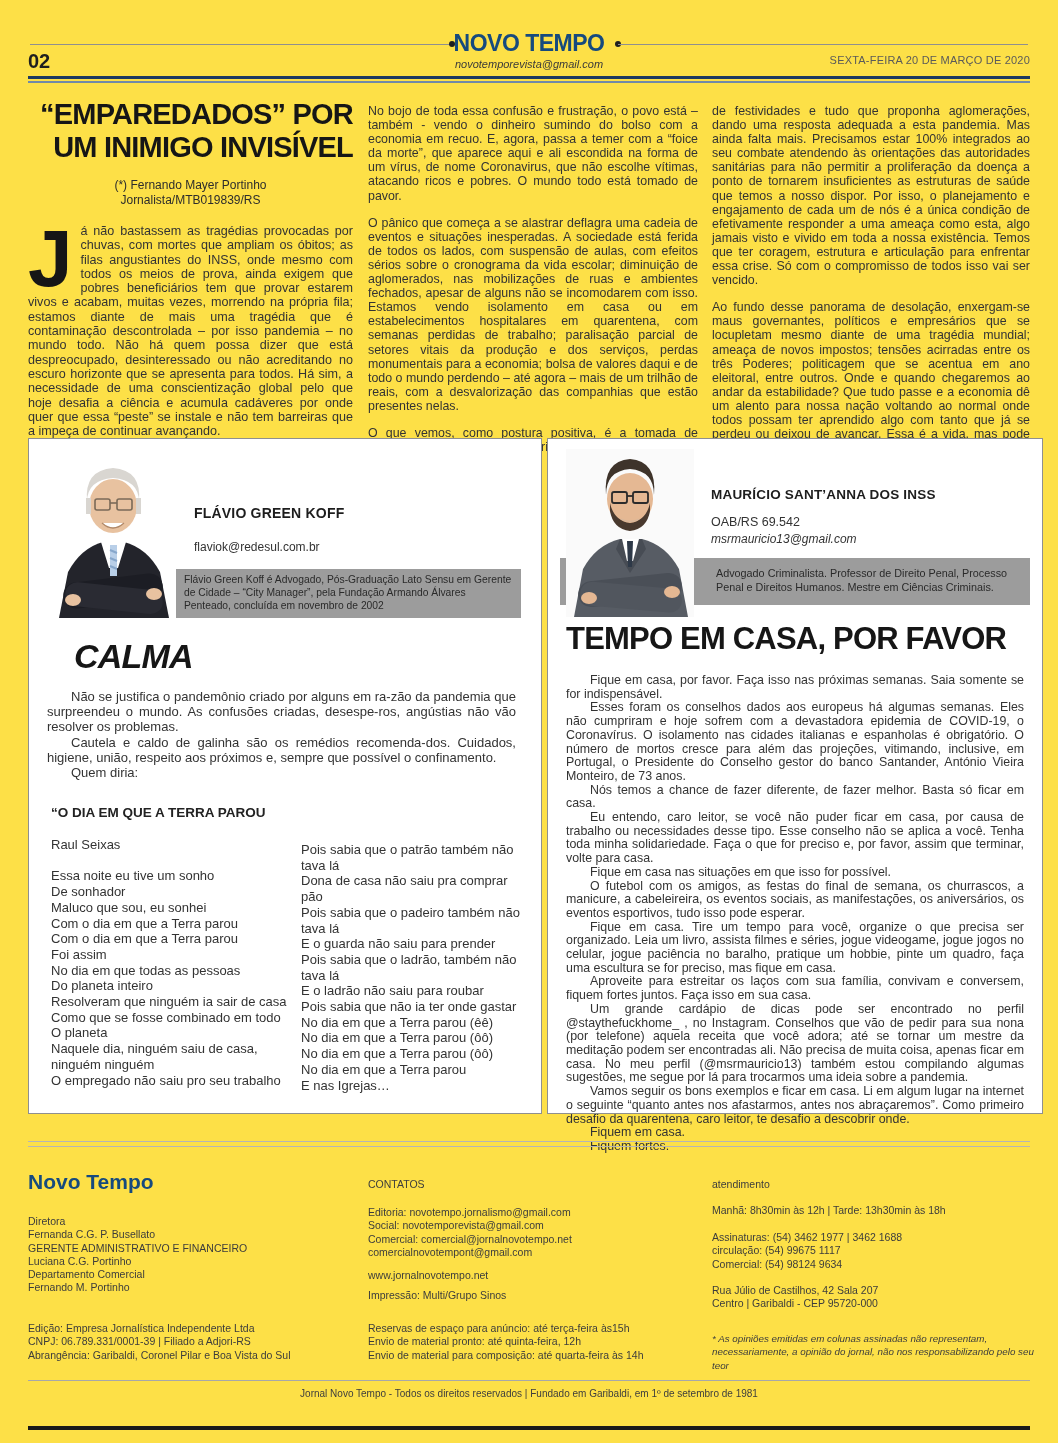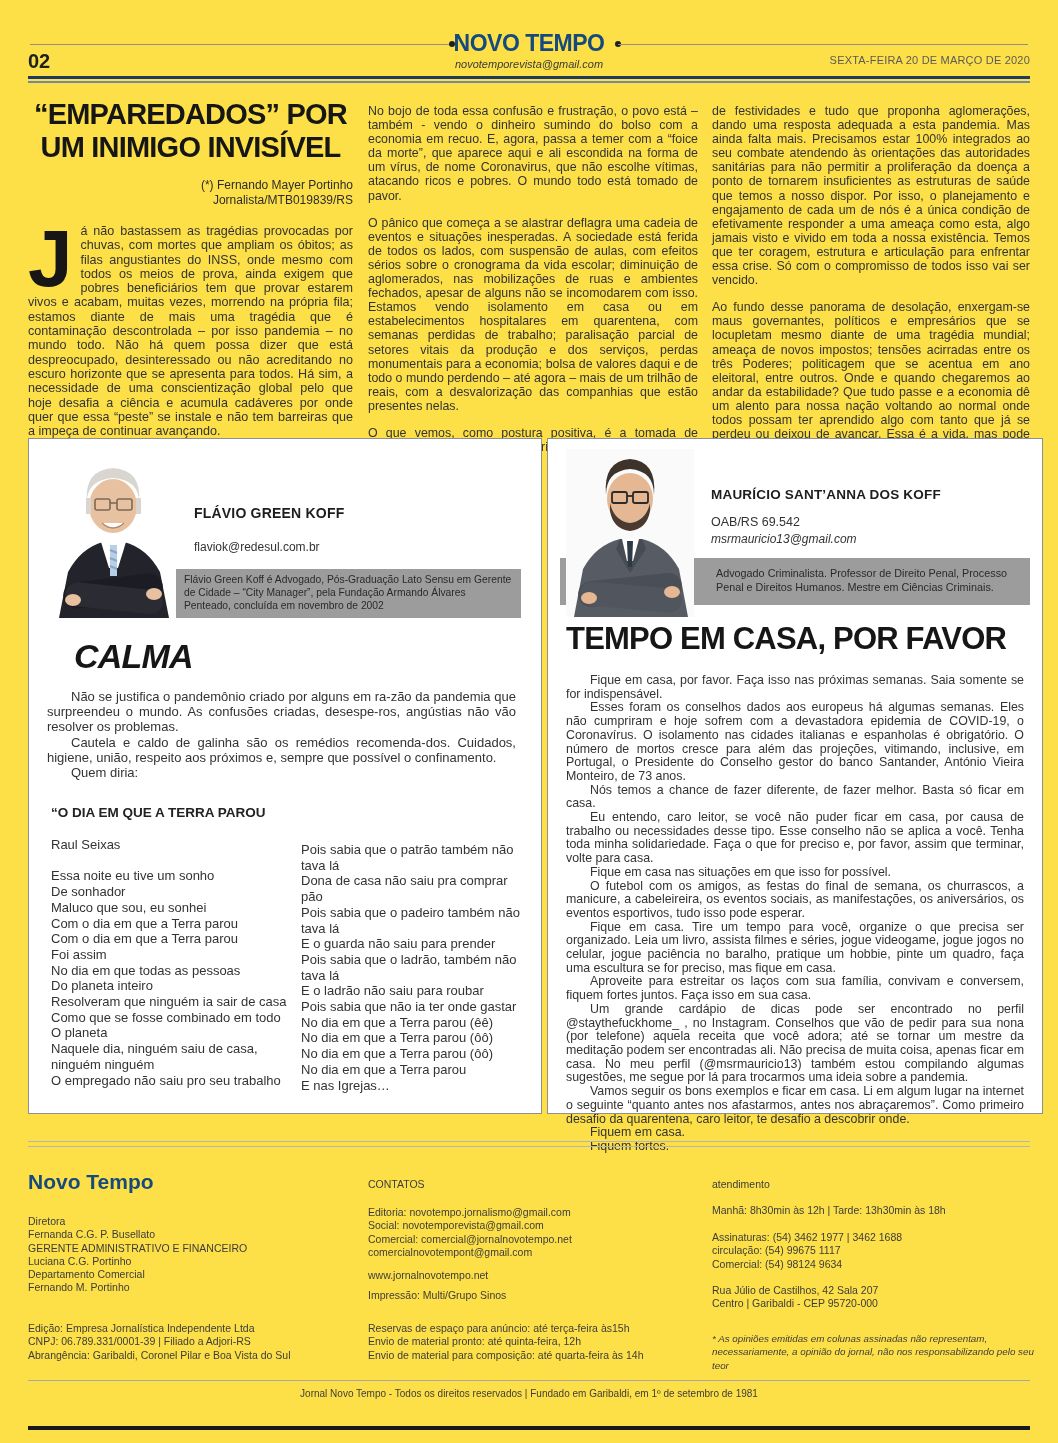--- a/index.html
+++ b/index.html
@@ -20,22 +20,22 @@
   .issue-date{position:absolute;right:28px;top:54px;font-size:11px;color:#5a5a5a;letter-spacing:0.2px;}
   .head-rule-navy{position:absolute;left:28px;right:28px;top:76px;height:3px;background:#1e3a5f;}
   .head-rule-steel{position:absolute;left:28px;right:28px;top:81px;height:2px;background:#7189a8;}
 
   
   .lead-col{position:absolute;text-align:justify;font-size:12.4px;line-height:14.1px;color:#333;}
   .col1{left:28px;top:98px;width:325px;}
   .col2{left:368px;top:104px;width:330px;}
   .col3{left:712px;top:104px;width:318px;}
   .lead-title{font-size:29px;line-height:33px;font-weight:700;color:#161616;letter-spacing:-0.8px;
-              white-space:pre-line;text-align:center;}
-  .lead-byline{margin-top:14px;font-size:12px;line-height:15px;color:#2c2c2c;white-space:pre-line;text-align:right;}
+              white-space:pre-line;text-align:right;}
+  .lead-byline{margin-top:14px;font-size:12px;line-height:15px;color:#2c2c2c;white-space:pre-line;text-align:center;}
   .lead-body{margin-top:16px;font-size:12.6px;line-height:14.3px;}
   .dropcap{float:left;font-size:80px;line-height:62px;font-weight:700;color:#161616;margin:4px 8px 0 0;}
   .lead-col p{margin:0 0 13px 0;}
 
   
   .box{position:absolute;top:438px;height:674px;border:1px solid #8f8f8f;background:#fff;}
   .box-left{left:28px;width:506px;padding-left:6px;}
   .box-right{left:547px;width:494px;}
 
   .photo{position:absolute;z-index:3;}
@@ -208,21 +208,21 @@
       <ellipse cx="23" cy="149" rx="8" ry="6" fill="#e5b893"></ellipse>
       <ellipse cx="106" cy="143" rx="8" ry="6" fill="#e5b893"></ellipse>
       <ellipse cx="64" cy="50" rx="23" ry="26" fill="#e5b893"></ellipse>
       <path d="M40,46 Q37,12 64,10 Q91,12 88,46 Q88,22 64,20 Q40,22 40,46" fill="#3e332a"></path>
       <path d="M44,54 L44,62 Q47,80 64,82 Q81,80 84,62 L84,54 Q80,72 64,74 Q48,72 44,54" fill="#49392e"></path>
       <path d="M55,70 Q64,75 73,70" fill="none" stroke="#d8b79b" stroke-width="1.4"></path>
       <rect x="46" y="43" width="15" height="11" rx="2" fill="none" stroke="#2b2b2b" stroke-width="1.8"></rect>
       <rect x="67" y="43" width="15" height="11" rx="2" fill="none" stroke="#2b2b2b" stroke-width="1.8"></rect>
       <line x1="61" y1="47" x2="67" y2="47" stroke="#2b2b2b" stroke-width="1.8"></line>
     </svg>
-    <div class="p-name right">MAURÍCIO SANT’ANNA DOS KOFF</div>
+    <div class="p-name right">MAURÍCIO SANT’ANNA DOS INSS</div>
     <div class="p-oab">OAB/RS 69.542</div>
     <div class="p-mail right">msrmauricio13@gmail.com</div>
     <div class="band band-r">Advogado Criminalista. Professor de Direito Penal, Processo Penal e Direitos Humanos. Mestre em Ciências Criminais.</div>
 
     <div class="sec-title fique-title">TEMPO EM CASA, POR FAVOR</div>
     <div class="fique-body">
       <p>Fique em casa, por favor. Faça isso nas próximas semanas. Saia somente se for indispensável.</p>
       <p>Esses foram os conselhos dados aos europeus há algumas semanas. Eles não cumpriram e hoje sofrem com a devastadora epidemia de COVID-19, o Coronavírus. O isolamento nas cidades italianas e espanholas é obrigatório. O número de mortos cresce para além das projeções, vitimando, inclusive, em Portugal, o Presidente do Conselho gestor do banco Santander, António Vieira Monteiro, de 73 anos.</p>
       <p>Nós temos a chance de fazer diferente, de fazer melhor. Basta só ficar em casa.</p>
       <p>Eu entendo, caro leitor, se você não puder ficar em casa, por causa de trabalho ou necessidades desse tipo. Esse conselho não se aplica a você. Tenha toda minha solidariedade. Faça o que for preciso e, por favor, assim que terminar, volte para casa.</p>

